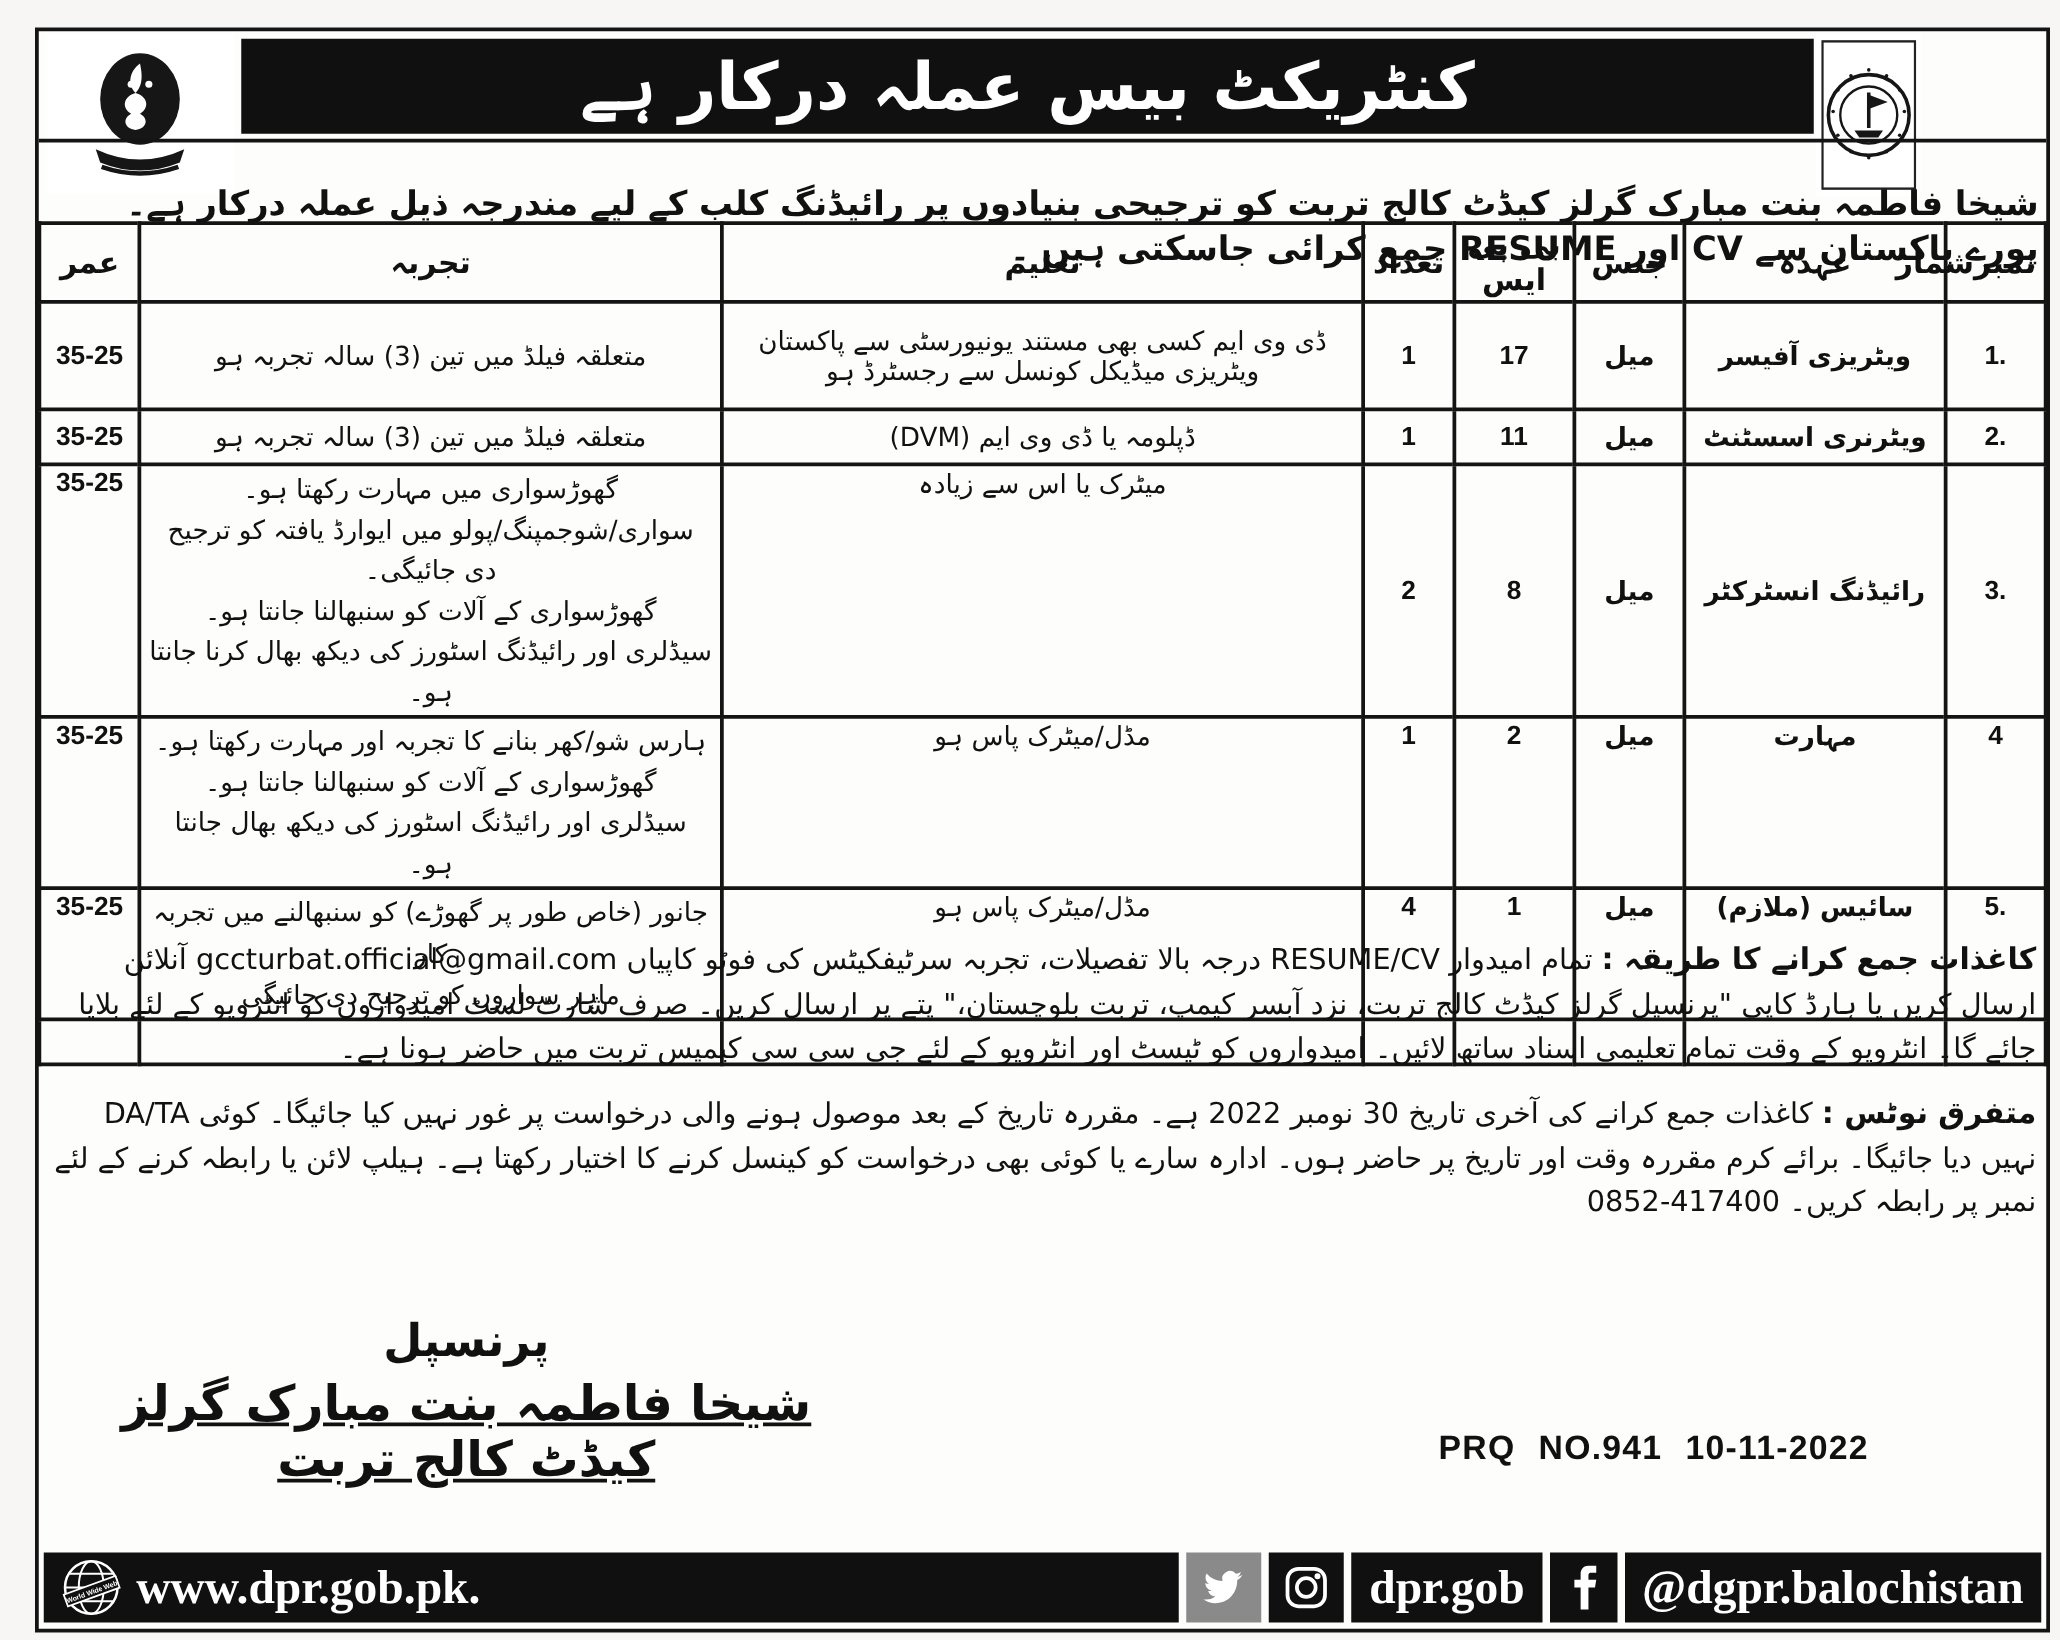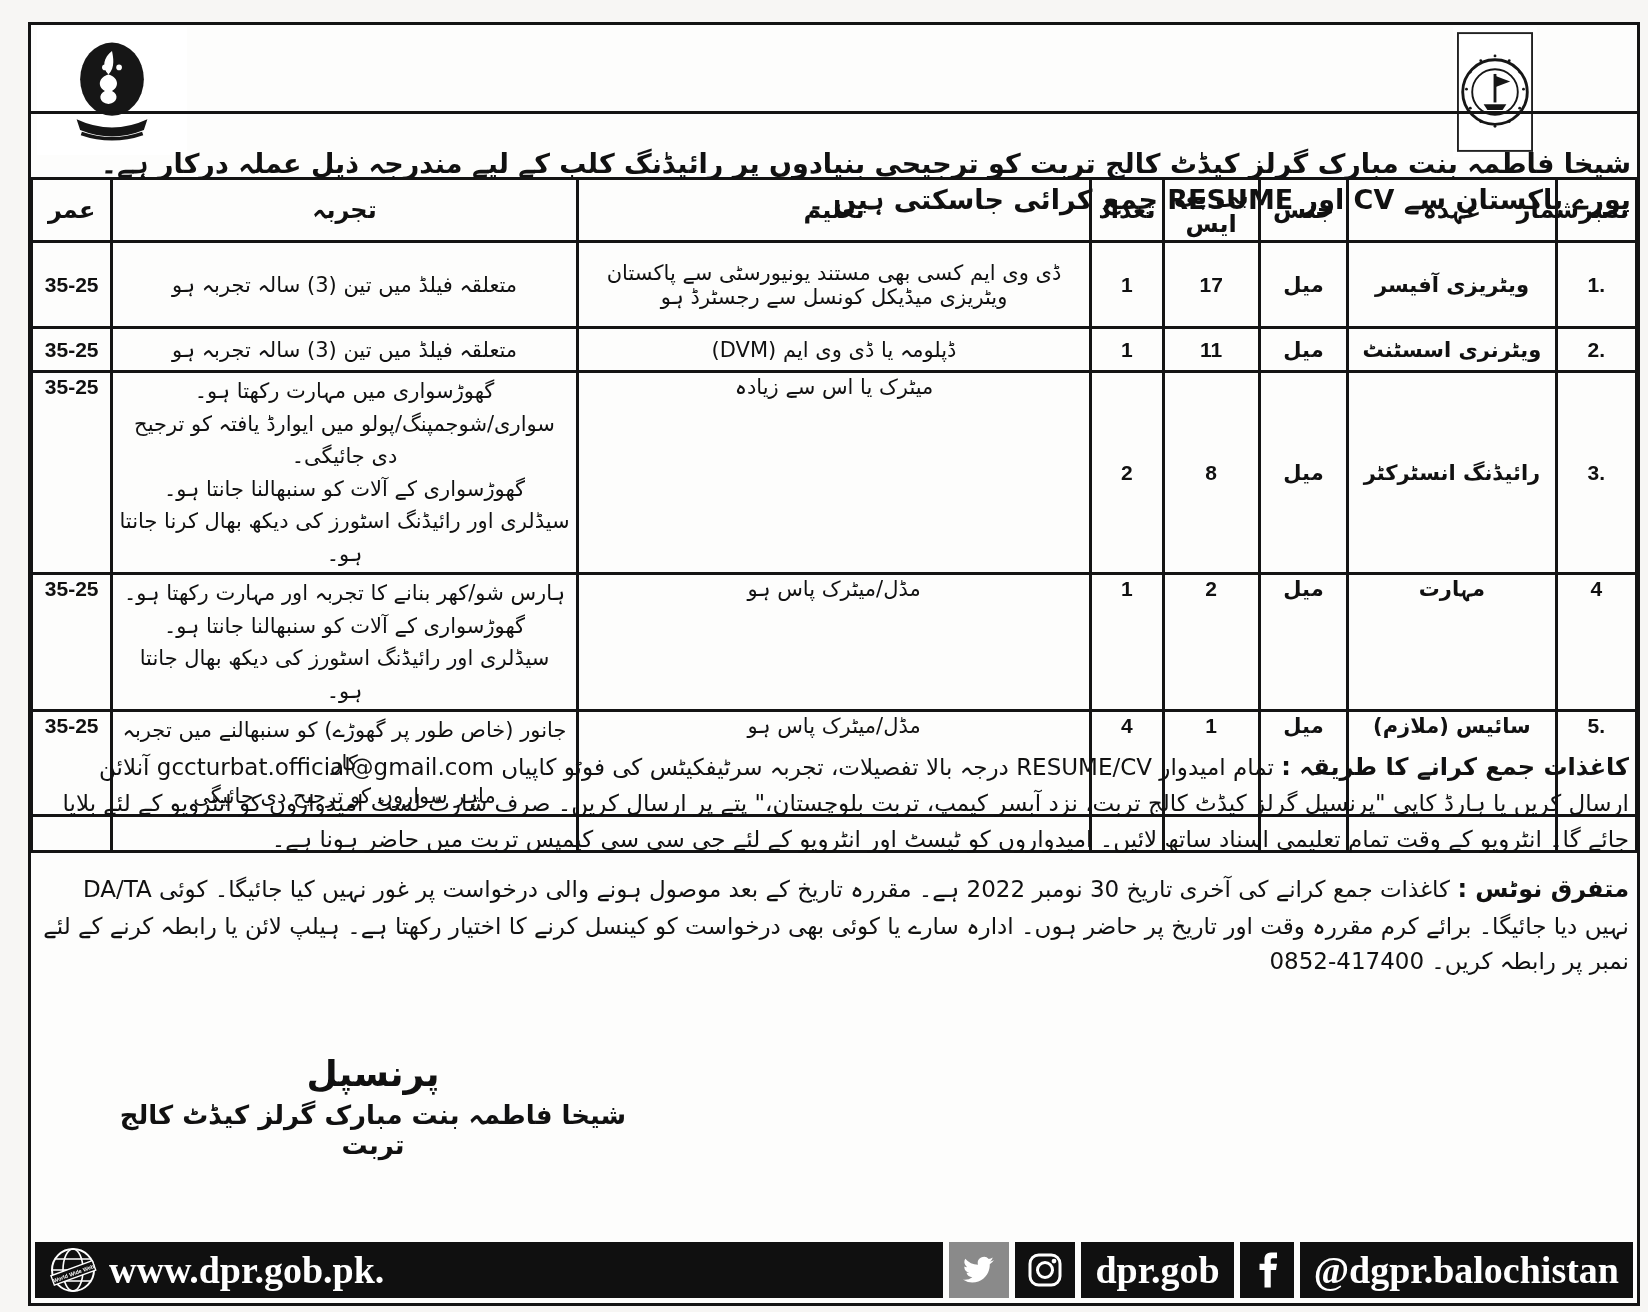--- a/index.html
+++ b/index.html
@@ -63,21 +63,21 @@
     position:absolute;top:724px;left:8px;right:8px;
     direction:rtl;text-align:right;
   }
   .sec{font-size:23px;line-height:1.55;margin:0 0 14px 0;font-weight:500;}
   .sec b.lead{font-size:24px;font-weight:bold;letter-spacing:0.5px;}
   
   .signature{
     position:absolute;left:62px;top:1028px;width:560px;text-align:center;direction:rtl;
   }
   .sig-title{font-size:36px;font-weight:bold;margin:0;}
-  .sig-org{font-size:26px;font-weight:bold;margin:6px 0 0 0;}
+  .sig-org{font-size:39px;font-weight:bold;margin:6px 0 0 0;text-decoration:underline;}
   .prq{
     position:absolute;right:142px;top:1118px;
     font-size:27px;font-weight:bold;word-spacing:10px;letter-spacing:1px;
   }
   
   .footer-bar{
     position:absolute;left:4px;right:4px;bottom:5px;height:56px;
     display:flex;align-items:stretch;gap:6px;background:#fdfdfc;
   }
   .fseg{
@@ -99,20 +99,21 @@
     <svg width="120" height="118" viewBox="0 0 100 100">
       <ellipse cx="50" cy="40" rx="27" ry="31" fill="#161616"></ellipse>
       <path d="M50 16c-7 5-9 14-3 20-8 2-10 10-3 14-6 3-5 10 3 11 8-1 9-8 3-11 7-4 5-12-3-14 6-6 4-15 3-20z" fill="#fff"></path>
       <circle cx="44" cy="30" r="2.4" fill="#fff"></circle>
       <circle cx="56" cy="30" r="2.4" fill="#fff"></circle>
       <path d="M20 74q30 14 60 0l-3 9q-27 11-54 0z" fill="#161616"></path>
       <path d="M24 86q26 9 52 0" stroke="#161616" stroke-width="3" fill="none"></path>
     </svg>
   </div>
 
+  <div class="title-bar urdu">کنٹریکٹ بیس عملہ درکار ہے</div>
 
   <div class="logo-right">
     <svg width="76" height="120" viewBox="0 0 80 126">
       <rect x="1" y="1" width="78" height="124" fill="#fff" stroke="#222" stroke-width="2"></rect>
       <circle cx="40" cy="63" r="34" fill="none" stroke="#161616" stroke-width="3"></circle>
       <circle cx="40" cy="63" r="24" fill="none" stroke="#161616" stroke-width="2"></circle>
       <path d="M40 44v30" stroke="#161616" stroke-width="3"></path>
       <path d="M40 46l16 6-16 6z" fill="#161616"></path>
       <path d="M28 76h24l-4 6H32z" fill="#161616"></path>
       <g fill="#161616">
@@ -230,20 +231,21 @@
   <div class="sections urdu">
     <p class="sec"><b class="lead">کاغذات جمع کرانے کا طریقہ :</b> <span>تمام امیدوار RESUME/CV درجہ بالا تفصیلات، تجربہ سرٹیفکیٹس کی فوٹو کاپیاں gccturbat.official@gmail.com آنلائن ارسال کریں یا ہارڈ کاپی "پرنسپل گرلز کیڈٹ کالج تربت، نزد آبسر کیمپ، تربت بلوچستان،" پتے پر ارسال کریں۔ صرف شارٹ لسٹ امیدواروں کو انٹرویو کے لئے بلایا جائے گا۔ انٹرویو کے وقت تمام تعلیمی اسناد ساتھ لائیں۔ امیدواروں کو ٹیسٹ اور انٹرویو کے لئے جی سی سی کیمپس تربت میں حاضر ہونا ہے۔</span></p>
     <p class="sec"><b class="lead">متفرق نوٹس :</b> <span>کاغذات جمع کرانے کی آخری تاریخ 30 نومبر 2022 ہے۔ مقررہ تاریخ کے بعد موصول ہونے والی درخواست پر غور نہیں کیا جائیگا۔ کوئی DA/TA نہیں دیا جائیگا۔ برائے کرم مقررہ وقت اور تاریخ پر حاضر ہوں۔ ادارہ سارے یا کوئی بھی درخواست کو کینسل کرنے کا اختیار رکھتا ہے۔ ہیلپ لائن یا رابطہ کرنے کے لئے نمبر پر رابطہ کریں۔ 417400-0852</span></p>
   </div>
 
   <div class="signature urdu">
     <p class="sig-title">پرنسپل</p>
     <p class="sig-org">شیخا فاطمہ بنت مبارک گرلز کیڈٹ کالج تربت</p>
   </div>
 
+  <div class="prq">PRQ NO.941 10-11-2022</div>
 
   <div class="footer-bar">
     <div class="fseg grow">
       <span class="globe-wrap">
         <svg width="48" height="48" viewBox="0 0 48 48">
           <circle cx="24" cy="24" r="21" fill="#101010" stroke="#fff" stroke-width="2"></circle>
           <ellipse cx="24" cy="24" rx="10" ry="21" fill="none" stroke="#fff" stroke-width="1.6"></ellipse>
           <path d="M3 24h42M6 13h36M6 35h36" stroke="#fff" stroke-width="1.6" fill="none"></path>
           <g transform="rotate(-20 24 26)">
             <rect x="2" y="22" width="44" height="10" fill="#101010" stroke="#fff" stroke-width="1.4"></rect>

